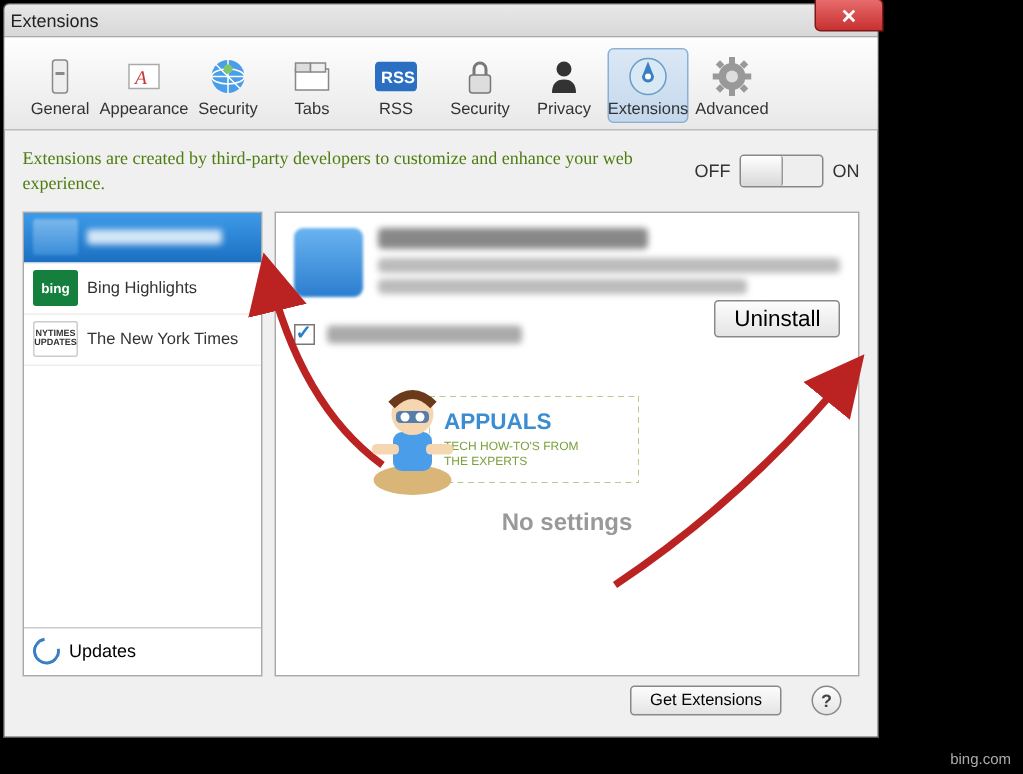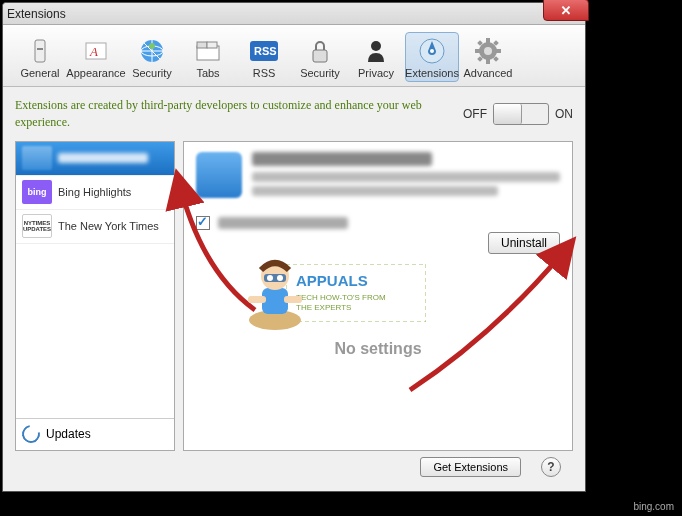--- a/index.html
+++ b/index.html
@@ -30,21 +30,21 @@
 .detail-head { display: flex; gap: 10px; }
 .app-icon-large { width: 46px; height: 46px; border-radius: 6px; background: linear-gradient(#6ab3f0,#2a7dce); flex-shrink: 0; filter: blur(1px); }
 .app-text { flex: 1; }
 .app-title { height: 14px; width: 180px; background: #888; border-radius: 3px; margin-bottom: 6px; filter: blur(2px); }
 .app-desc { height: 10px; background: #bbb; border-radius: 3px; margin-bottom: 4px; filter: blur(2px); }
 .app-desc.short { width: 80%; }
 .enable-row { display: flex; align-items: center; gap: 8px; margin-top: 16px; }
 .checkbox { width: 14px; height: 14px; border: 1px solid #777; background: #fff; position: relative; }
 .checkbox.checked::after { content: "✓"; position: absolute; top: -3px; left: 0; font-size: 13px; color: #2a7dce; font-weight: bold; }
 .enable-label { height: 12px; width: 130px; background: #aaa; border-radius: 3px; filter: blur(2px); }
-.uninstall-btn { position: absolute; right: 12px; top: 90px; padding: 3px 12px; font-size: 12px; border: 1px solid #888; border-radius: 3px; background: linear-gradient(#fdfdfd,#e4e4e4); cursor: pointer; }
+.uninstall-btn { position: absolute; right: 12px; top: 58px; padding: 3px 12px; font-size: 15px; border: 1px solid #888; border-radius: 3px; background: linear-gradient(#fdfdfd,#e4e4e4); cursor: pointer; }
 .no-settings { text-align: center; color: #999; font-size: 16px; font-weight: bold; margin-top: 110px; }
 .footer { display: flex; justify-content: flex-end; align-items: center; gap: 20px; padding: 6px 12px 0 12px; }
 .get-ext-btn { padding: 3px 12px; font-size: 11px; border: 1px solid #888; border-radius: 3px; background: linear-gradient(#fdfdfd,#e4e4e4); cursor: pointer; }
 .help-btn { width: 20px; height: 20px; border: 1px solid #888; border-radius: 50%; background: linear-gradient(#fdfdfd,#e4e4e4); display: flex; align-items: center; justify-content: center; font-size: 12px; font-weight: bold; cursor: pointer; color: #444; }
 .attrib { position: absolute; bottom: 4px; right: 8px; font-size: 10px; color: #aaa; font-family: sans-serif; }
 .arrow { position: absolute; pointer-events: none; }
 .watermark-badge { position: absolute; left: 286px; top: 264px; width: 140px; height: 58px; pointer-events: none; }
 .cartoon { position: absolute; left: 240px; top: 252px; width: 70px; height: 80px; pointer-events: none; }
 </style>
 </head>
@@ -170,21 +170,21 @@
       </div>
     </div>
 
     <div class="panes">
       <div class="sidebar">
         <div class="ext-item selected">
           <div class="ext-icon" style="background:linear-gradient(#7ab8ec,#3a8dd8);filter:blur(1px)"></div>
           <span style="width:90px;height:10px;background:rgba(255,255,255,.8);border-radius:2px;filter:blur(2px)"></span>
         </div>
         <div class="ext-item">
-          <div class="ext-icon" style="background:#8b5cf6">bing</div>
+          <div class="ext-icon" style="background:#15803d">bing</div>
           <span>Bing Highlights</span>
         </div>
         <div class="ext-item">
           <div class="ext-icon" style="background:#fff;border:1px solid #ccc;color:#333;font-size:6px;line-height:1;text-align:center">NYTIMES<br>UPDATES</div>
           <span>The New York Times</span>
         </div>
         <div class="updates">
           <div class="updates-icon"></div>
           <span>Updates</span>
         </div>

